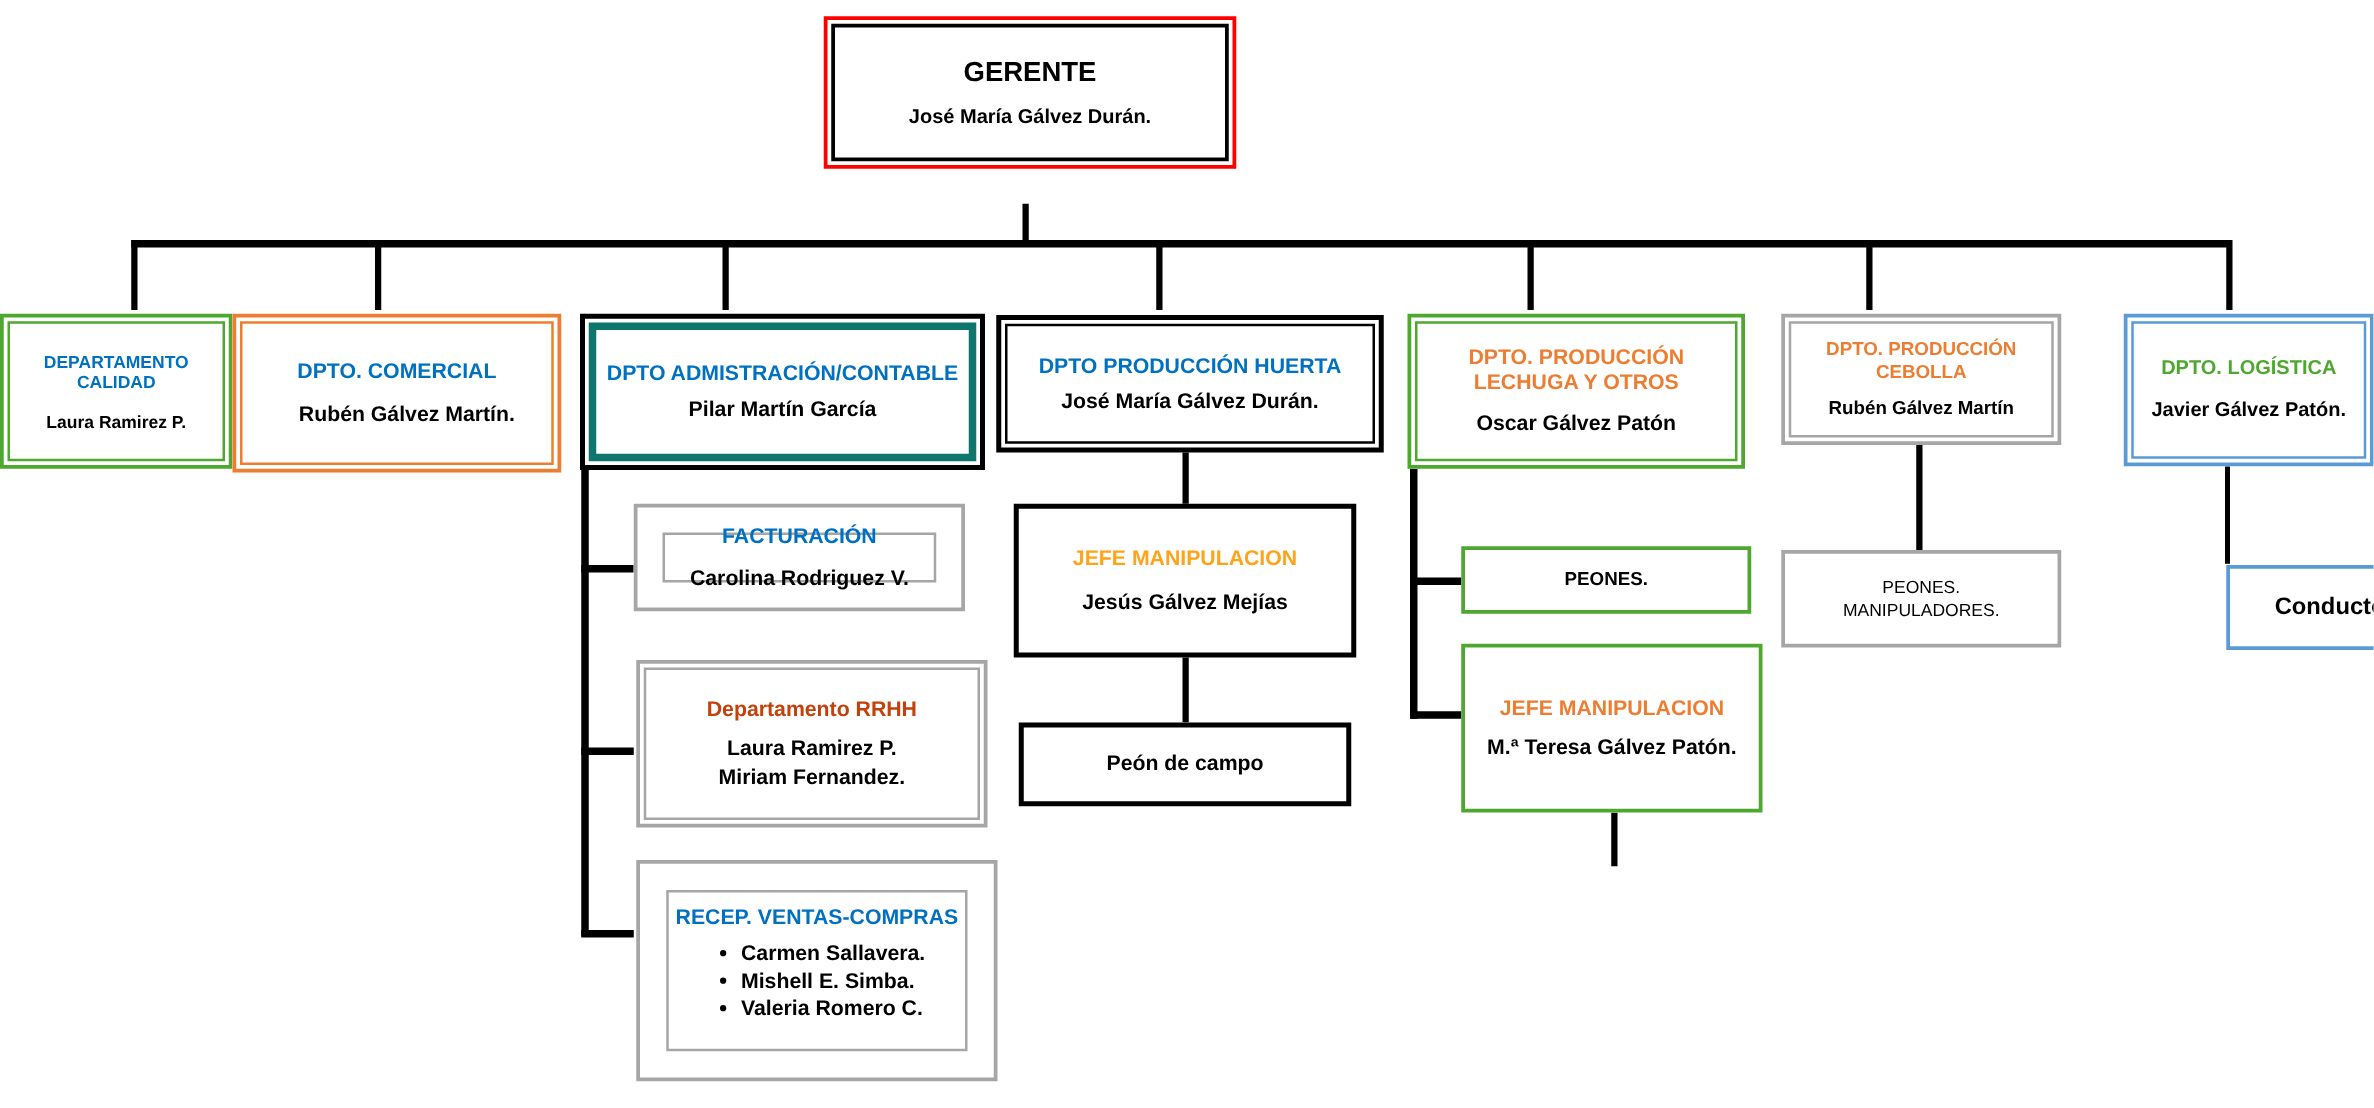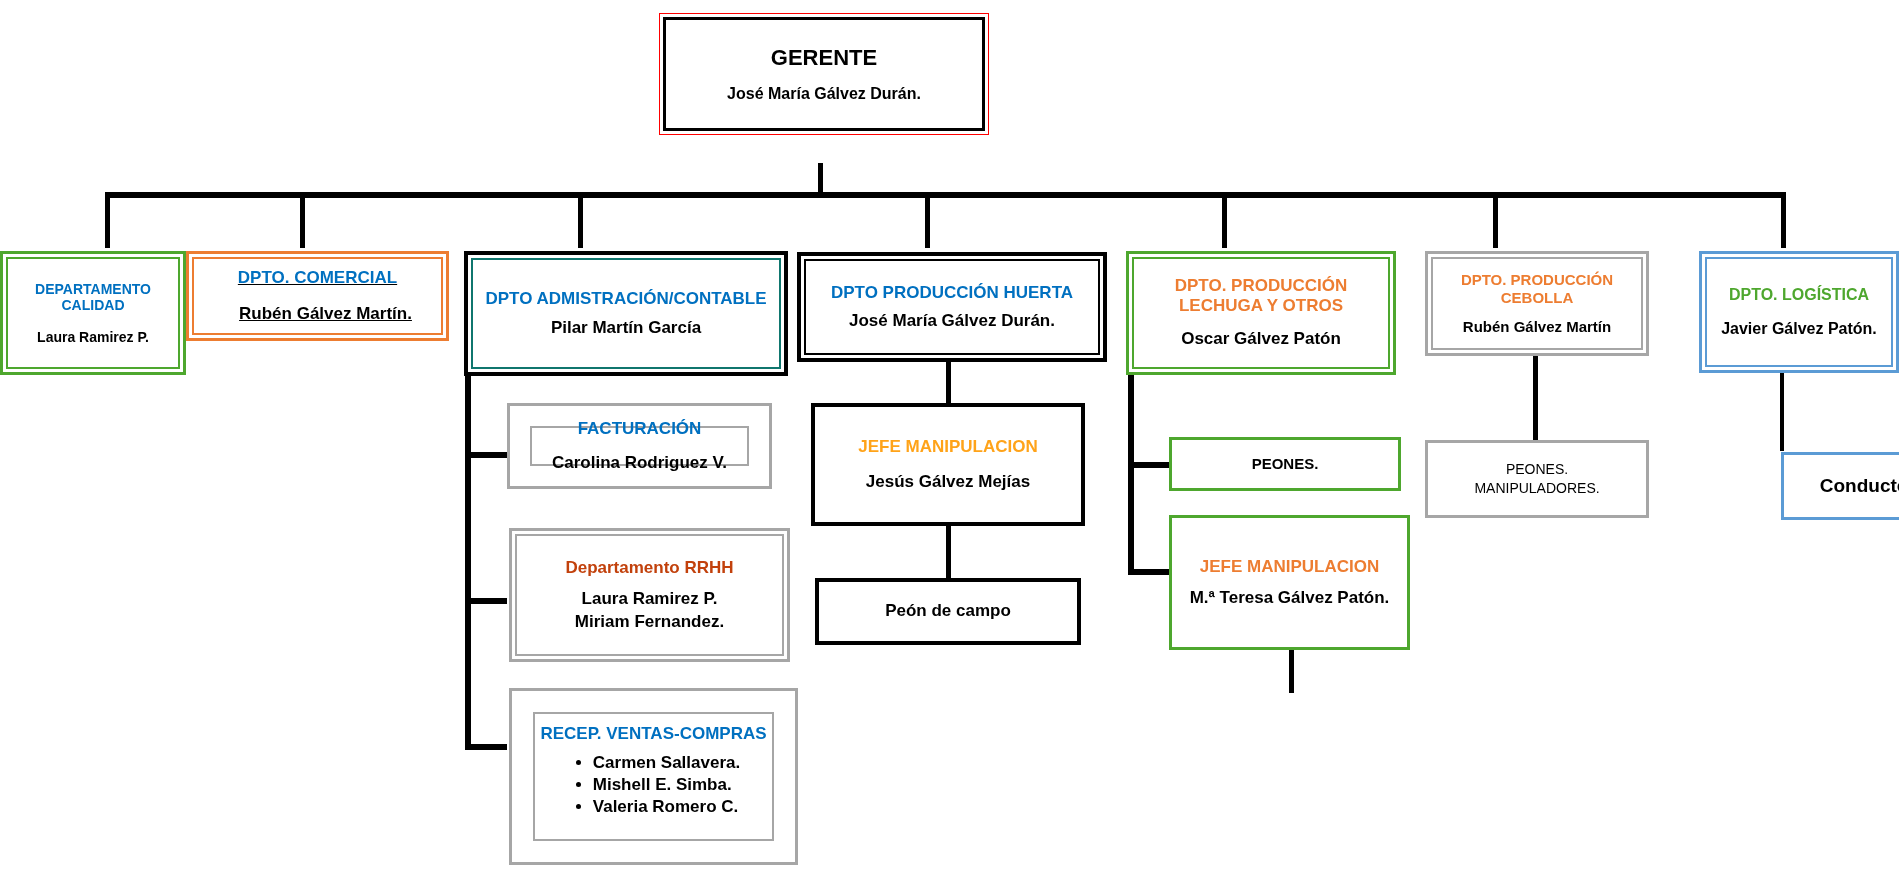--- a/index.html
+++ b/index.html
@@ -30,21 +30,21 @@
     line-height: 1.15;
   }
   .node .person {
     font-weight: bold;
     line-height: 1.2;
   }
   .node .person + .person { margin-top: 2px; text-align: center; }
 
   
   .dbl {
-    border: 1px solid #d946ef;
+    border: 3px solid #d946ef;
     padding: 3px;
   }
   .dbl > .inner {
     width: 100%;
     height: 100%;
     display: flex;
     flex-direction: column;
     align-items: center;
     justify-content: center;
     text-align: center;
@@ -105,29 +105,29 @@
     </div>
   </div>
 
   <div class="node dbl" style="left:0px; top:251px; width:186px; height:124px; border-color:#4ea72e; border-width:3px; padding:3px;">
     <div class="inner" style="border:2px solid #4ea72e;">
       <div class="title" style="font-size:14px; color:#0070c0; margin-bottom:16px;">DEPARTAMENTO CALIDAD</div>
       <div class="person" style="font-size:14px; color:#000;">Laura Ramirez P.</div>
     </div>
   </div>
 
-  <div class="node dbl" style="left:186px; top:251px; width:263px; height:90px; border-color:#ed7d31; border-width:3px; padding:3px;text-decoration:underline;">
+  <div class="node dbl" style="left:186px; top:251px; width:263px; height:127px; border-color:#ed7d31; border-width:3px; padding:3px;">
     <div class="inner" style="border:2px solid #ed7d31;">
       <div class="title" style="font-size:17px; color:#0070c0; margin-bottom:16px;">DPTO. COMERCIAL</div>
       <div class="person" style="font-size:17px; color:#000;margin-left:16px;">Rubén Gálvez Martín.</div>
     </div>
   </div>
 
   <div class="node dbl" style="left:464px; top:251px; width:324px; height:125px; border-color:#000; border-width:4px; padding:3px;">
-    <div class="inner" style="border:2px solid #0f766e;text-align:center;">
+    <div class="inner" style="border:6px solid #0f766e;text-align:center;">
       <div class="title" style="font-size:17px; color:#0070c0; margin-bottom:10px;">DPTO ADMISTRACIÓN/CONTABLE</div>
       <div class="person" style="font-size:17px; color:#000;">Pilar Martín García</div>
     </div>
   </div>
 
   <div class="node dbl" style="left:507px; top:403px; width:265px; height:86px; border-color:#a6a6a6; border-width:3px; padding:20px;">
     <div class="inner" style="border:2px solid #a6a6a6;">
       <div class="title" style="font-size:17px; color:#0070c0; margin-bottom:14px;">FACTURACIÓN</div>
       <div class="person" style="font-size:17px; color:#000;">Carolina Rodriguez V.</div>
     </div>

